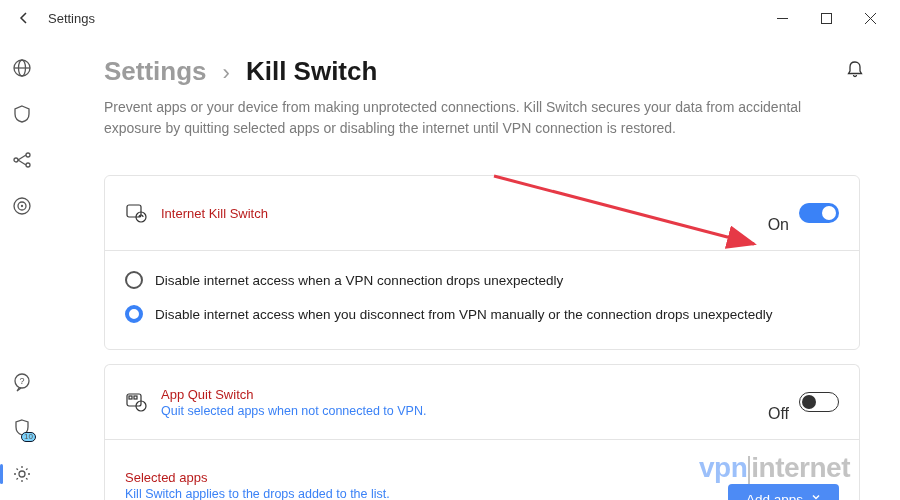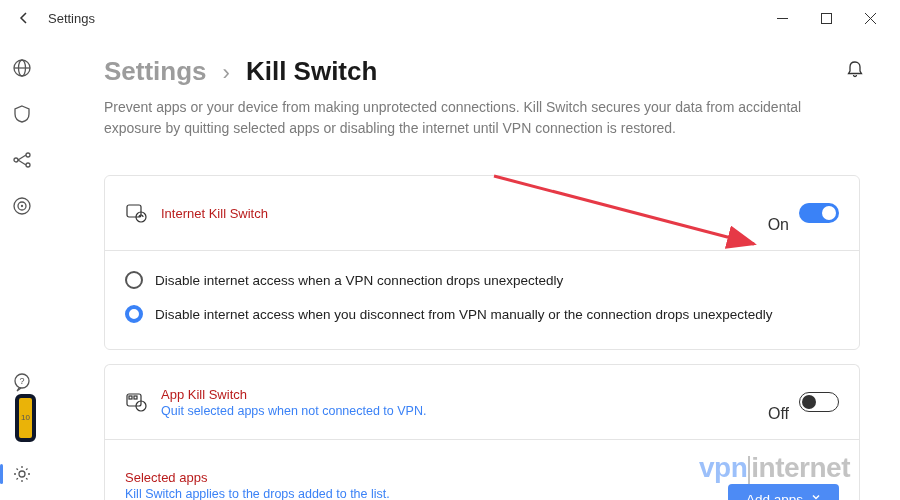--- a/index.html
+++ b/index.html
@@ -10,21 +10,21 @@
     .title { font-size: 13px; color: #333; margin-left: 8px; }
     .titlebar-spacer { flex: 1; }
     .win-btn { width: 44px; height: 32px; display: flex; align-items: center; justify-content: center; cursor: pointer; }
     
     .main-area { display: flex; height: calc(500px - 36px); }
     
     .sidebar { width: 44px; display: flex; flex-direction: column; align-items: center; padding-top: 20px; gap: 22px; }
     .sidebar-spacer { flex: 1; }
     .sb-icon { width: 24px; height: 24px; display: flex; align-items: center; justify-content: center; cursor: pointer; color: #555; position: relative; }
     .sb-icon.active::before { content: ''; position: absolute; left: -10px; top: 2px; bottom: 2px; width: 3px; background: #4d8bf5; border-radius: 2px; }
-    .sb-icon .badge { position: absolute; bottom: -2px; right: -2px; font-size: 8px; background: #eab308; border: 4px solid #0f172a; border-radius: 6px; padding: 16px 2px; line-height: 1; }
+    .sb-icon .badge { position: absolute; bottom: -2px; right: -2px; font-size: 8px; background: #7dd3fc; border: 1px solid #0f172a; border-radius: 6px; padding: 0 2px; line-height: 1; }
     
     .content { flex: 1; padding: 12px 40px 0 60px; overflow: auto; position: relative; }
     .bell { position: absolute; top: 24px; right: 36px; width: 18px; height: 18px; color: #333; cursor: pointer; }
     
     .breadcrumb { display: flex; align-items: baseline; gap: 16px; margin-top: 8px; }
     .bc-root { font-size: 26px; font-weight: 600; color: #9c9c9c; }
     .bc-sep { font-size: 22px; color: #9c9c9c; }
     .bc-current { font-size: 26px; font-weight: 600; color: #1a1a1a; }
     .desc { margin-top: 10px; font-size: 14px; color: #7b7b7b; line-height: 1.5; max-width: 720px; }
     
@@ -184,21 +184,21 @@
 
     <div class="card2">
       <div class="card-row">
         <svg class="row-icon" viewBox="0 0 22 22" stroke="#333" stroke-width="1.2" fill="none">
             <rect x="2" y="3" width="14" height="12" rx="2"></rect>
             <rect x="4" y="5" width="3" height="3"></rect>
             <rect x="9" y="5" width="3" height="3"></rect>
             <circle cx="16" cy="15" r="5"></circle>
           </svg>
         <div>
-          <div class="row-title">App Kill Switch</div>
+          <div class="row-title">App Quit Switch</div>
           <div class="row-sub">Quit selected apps when not connected to VPN.</div>
         </div>
         <div class="row-spacer"></div>
         <span class="toggle-label">Off</span>
         <div class="toggle off">
             <div class="knob"></div>
           </div>
       </div>
       <div class="card-sep"></div>
       <div class="card-row" style="padding-bottom: 10px;">

